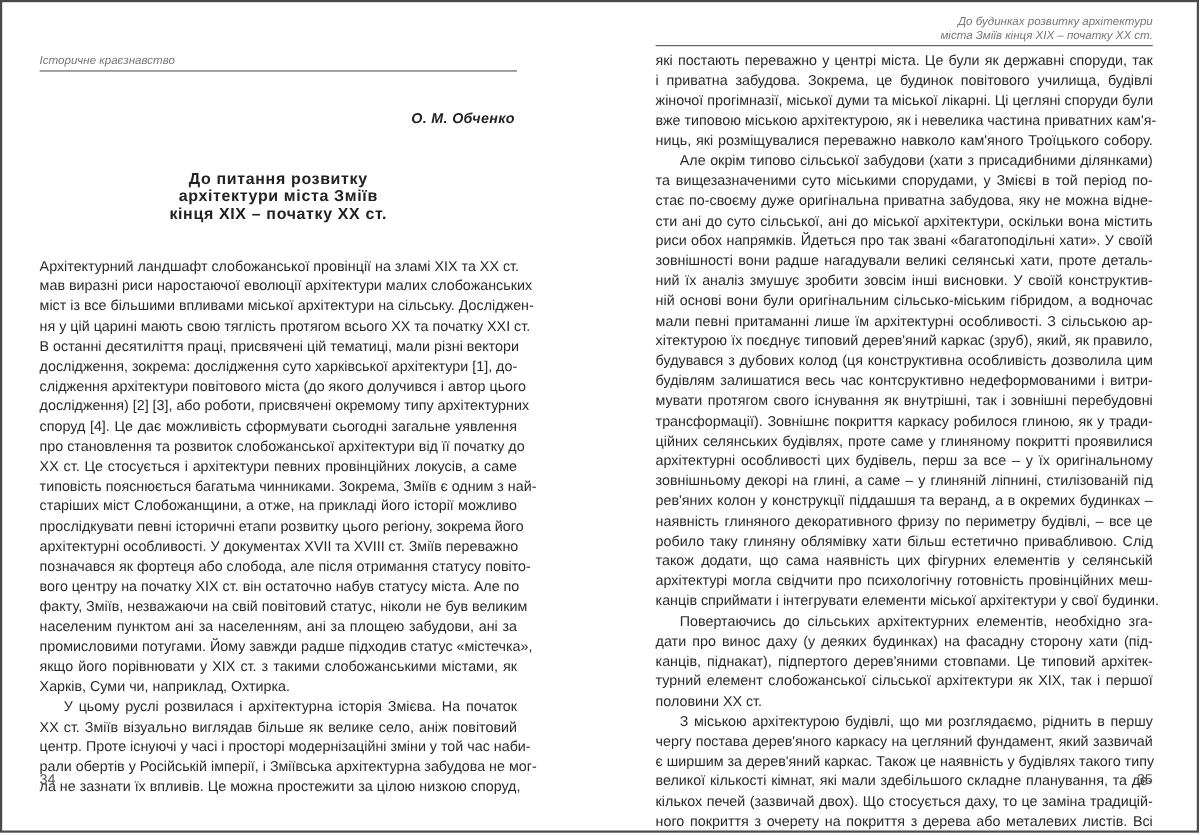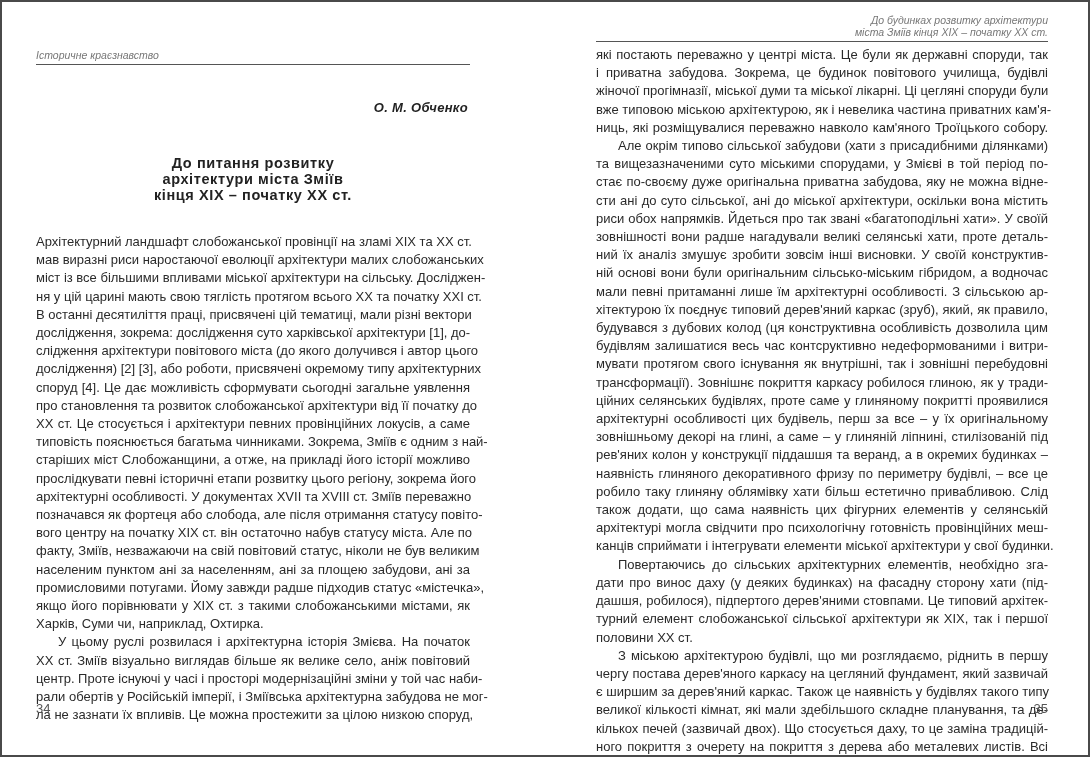--- a/index.html
+++ b/index.html
@@ -132,21 +132,21 @@
     <span class="line">архітектурні особливості цих будівель, перш за все – у їх оригінальному</span>
     <span class="line">зовнішньому декорі на глині, а саме – у глиняній ліпнині, стилізованій під</span>
     <span class="line">рев'яних колон у конструкції піддашшя та веранд, а в окремих будинках –</span>
     <span class="line">наявність глиняного декоративного фризу по периметру будівлі, – все це</span>
     <span class="line">робило таку глиняну облямівку хати більш естетично привабливою. Слід</span>
     <span class="line">також додати, що сама наявність цих фігурних елементів у селянській</span>
     <span class="line">архітектурі могла свідчити про психологічну готовність провінційних меш-</span>
     <span class="line">канців сприймати і інтегрувати елементи міської архітектури у свої будинки.</span>
     <span class="line" style="padding-left:22px">Повертаючись до сільських архітектурних елементів, необхідно зга-</span>
     <span class="line">дати про винос даху (у деяких будинках) на фасадну сторону хати (під-</span>
-    <span class="line">дашшя, робилося), підпертого дерев'яними стовпами. Це типовий архітек-</span>
+    <span class="line">канців, піднакат), підпертого дерев'яними стовпами. Це типовий архітек-</span>
     <span class="line">турний елемент слобожанської сільської архітектури як XIX, так і першої</span>
     <span class="line last">половини XX ст.</span>
     <span class="line" style="padding-left:22px">З міською архітектурою будівлі, що ми розглядаємо, ріднить в першу</span>
     <span class="line">чергу постава дерев'яного каркасу на цегляний фундамент, який зазвичай</span>
     <span class="line">є ширшим за дерев'яний каркас. Також це наявність у будівлях такого типу</span>
     <span class="line">великої кількості кімнат, які мали здебільшого складне планування, та де-</span>
     <span class="line">кількох печей (зазвичай двох). Що стосується даху, то це заміна традицій-</span>
     <span class="line">ного покриття з очерету на покриття з дерева або металевих листів. Всі</span>
   </div>
   <div class="page-number">35</div>

